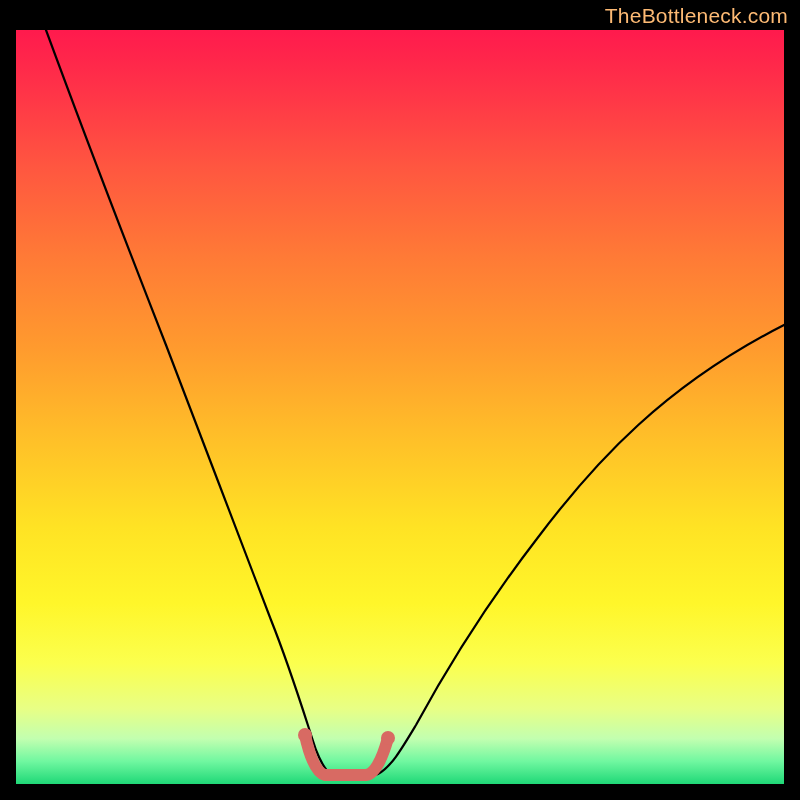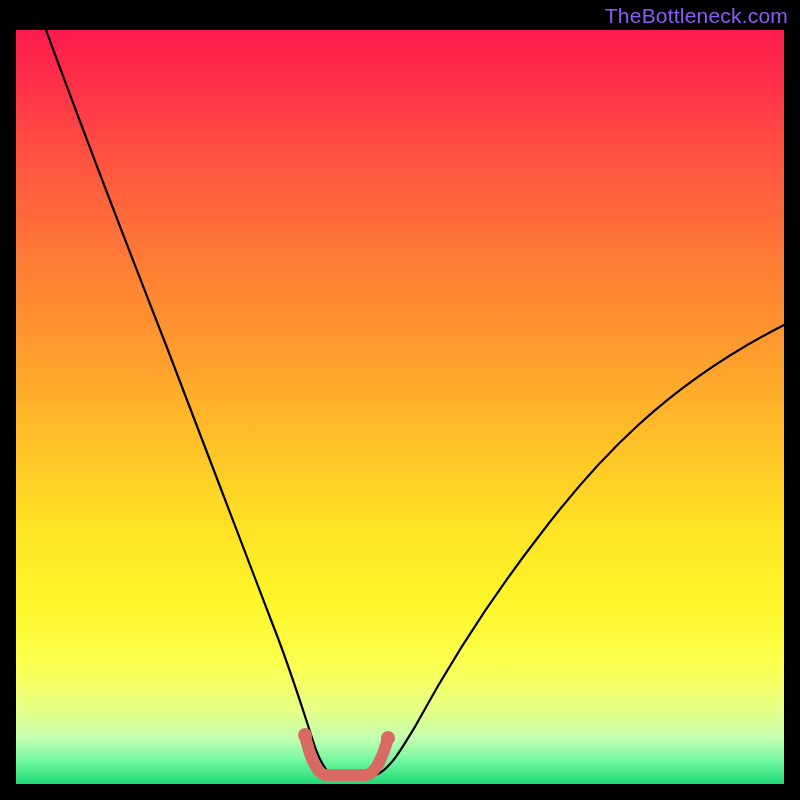--- a/index.html
+++ b/index.html
@@ -14,21 +14,21 @@
   .frame {
     position: relative;
     width: 800px;
     height: 800px;
     background: #000;
   }
   .watermark {
     position: absolute;
     top: 4px;
     right: 12px;
-    color: #8b5cf6;
+    color: #fdba74;
     font-size: 21px;
     font-weight: 500;
     letter-spacing: 0.2px;
     z-index: 20;
     user-select: none;
   }
   .plot-area {
     position: absolute;
     left: 16px;
     top: 30px;

